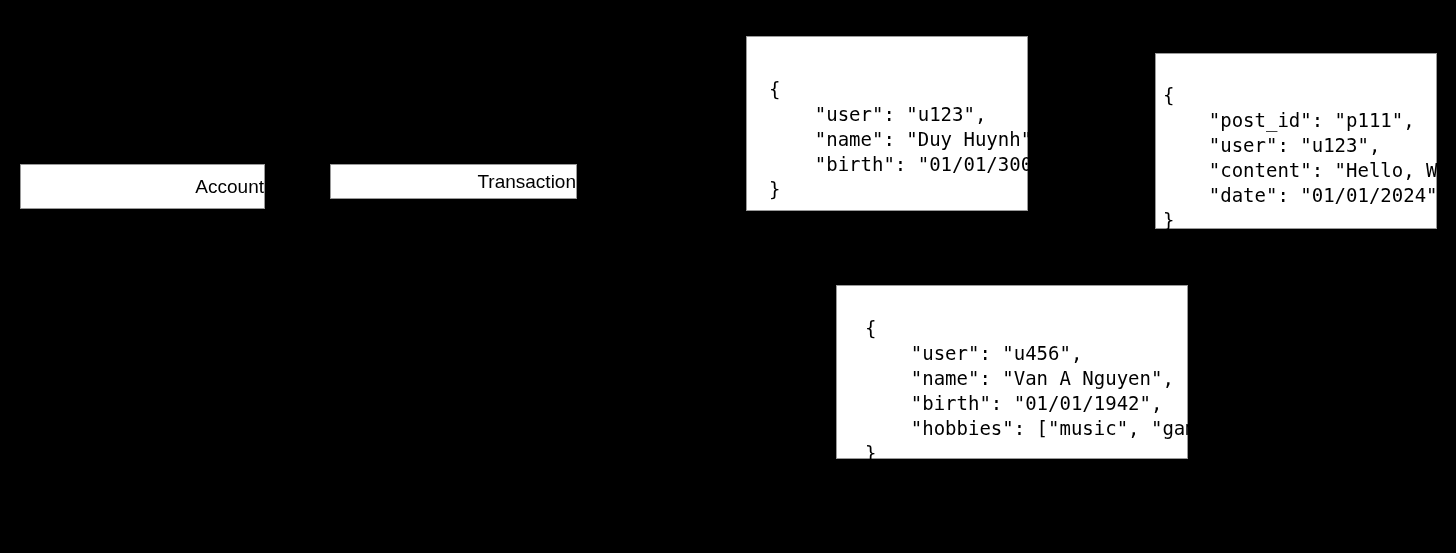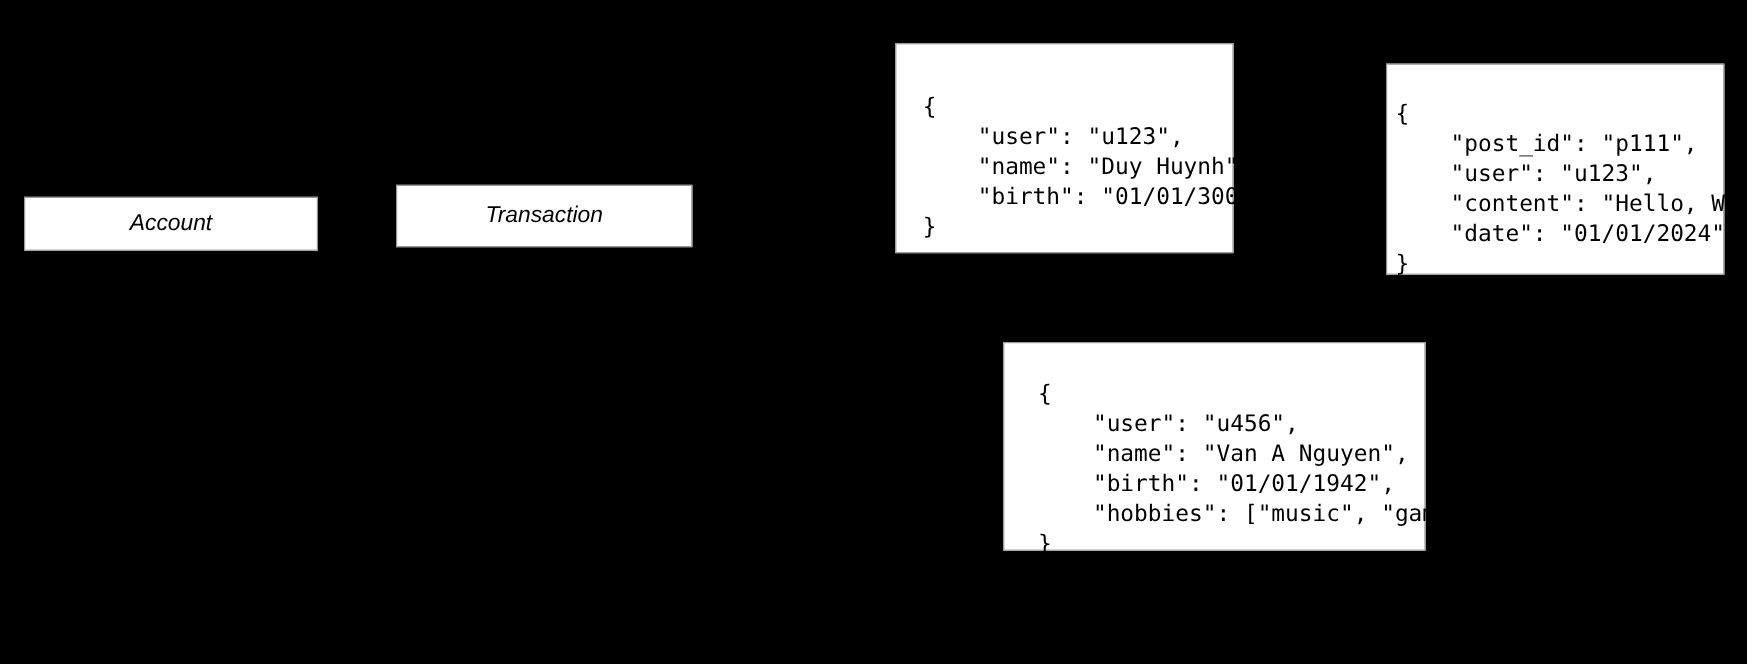--- a/index.html
+++ b/index.html
@@ -21,22 +21,21 @@
     position: absolute;
     background: #ffffff;
     border: 1px solid #9a9a9a;
     box-sizing: border-box;
     color: #000000;
   }
   
   .label-node {
     display: flex;
     align-items: center;
-    justify-content: center;
-    font-style: italic;
+    justify-content: flex-end;
   }
   .label-node .node-label {
     font-size: 19px;
     line-height: 22px;
     color: #000000;
     white-space: nowrap;
   }
   
   .json-node {
     padding: 0;
@@ -53,21 +52,21 @@
   .json-node.box2 .json-body {
     left: 7px;
     top: 10px;
   }
   .json-node.box3 .json-body {
     left: 28px;
     top: 11px;
   }
   
   #node-account     { left: 20px;   top: 164px; width: 245px; height: 45px; }
-  #node-transaction { left: 330px;  top: 154px; width: 247px; height: 52px; }
+  #node-transaction { left: 330px;  top: 164px; width: 247px; height: 35px; }
   #node-user-u123   { left: 746px;  top: 36px;  width: 282px; height: 175px; }
   #node-post-p111   { left: 1155px; top: 53px;  width: 282px; height: 176px; }
   #node-user-u456   { left: 836px;  top: 285px; width: 352px; height: 174px; }
 </style>
 </head>
 <body>
 
 <div id="canvas">
 
   <div class="node label-node" id="node-account">

